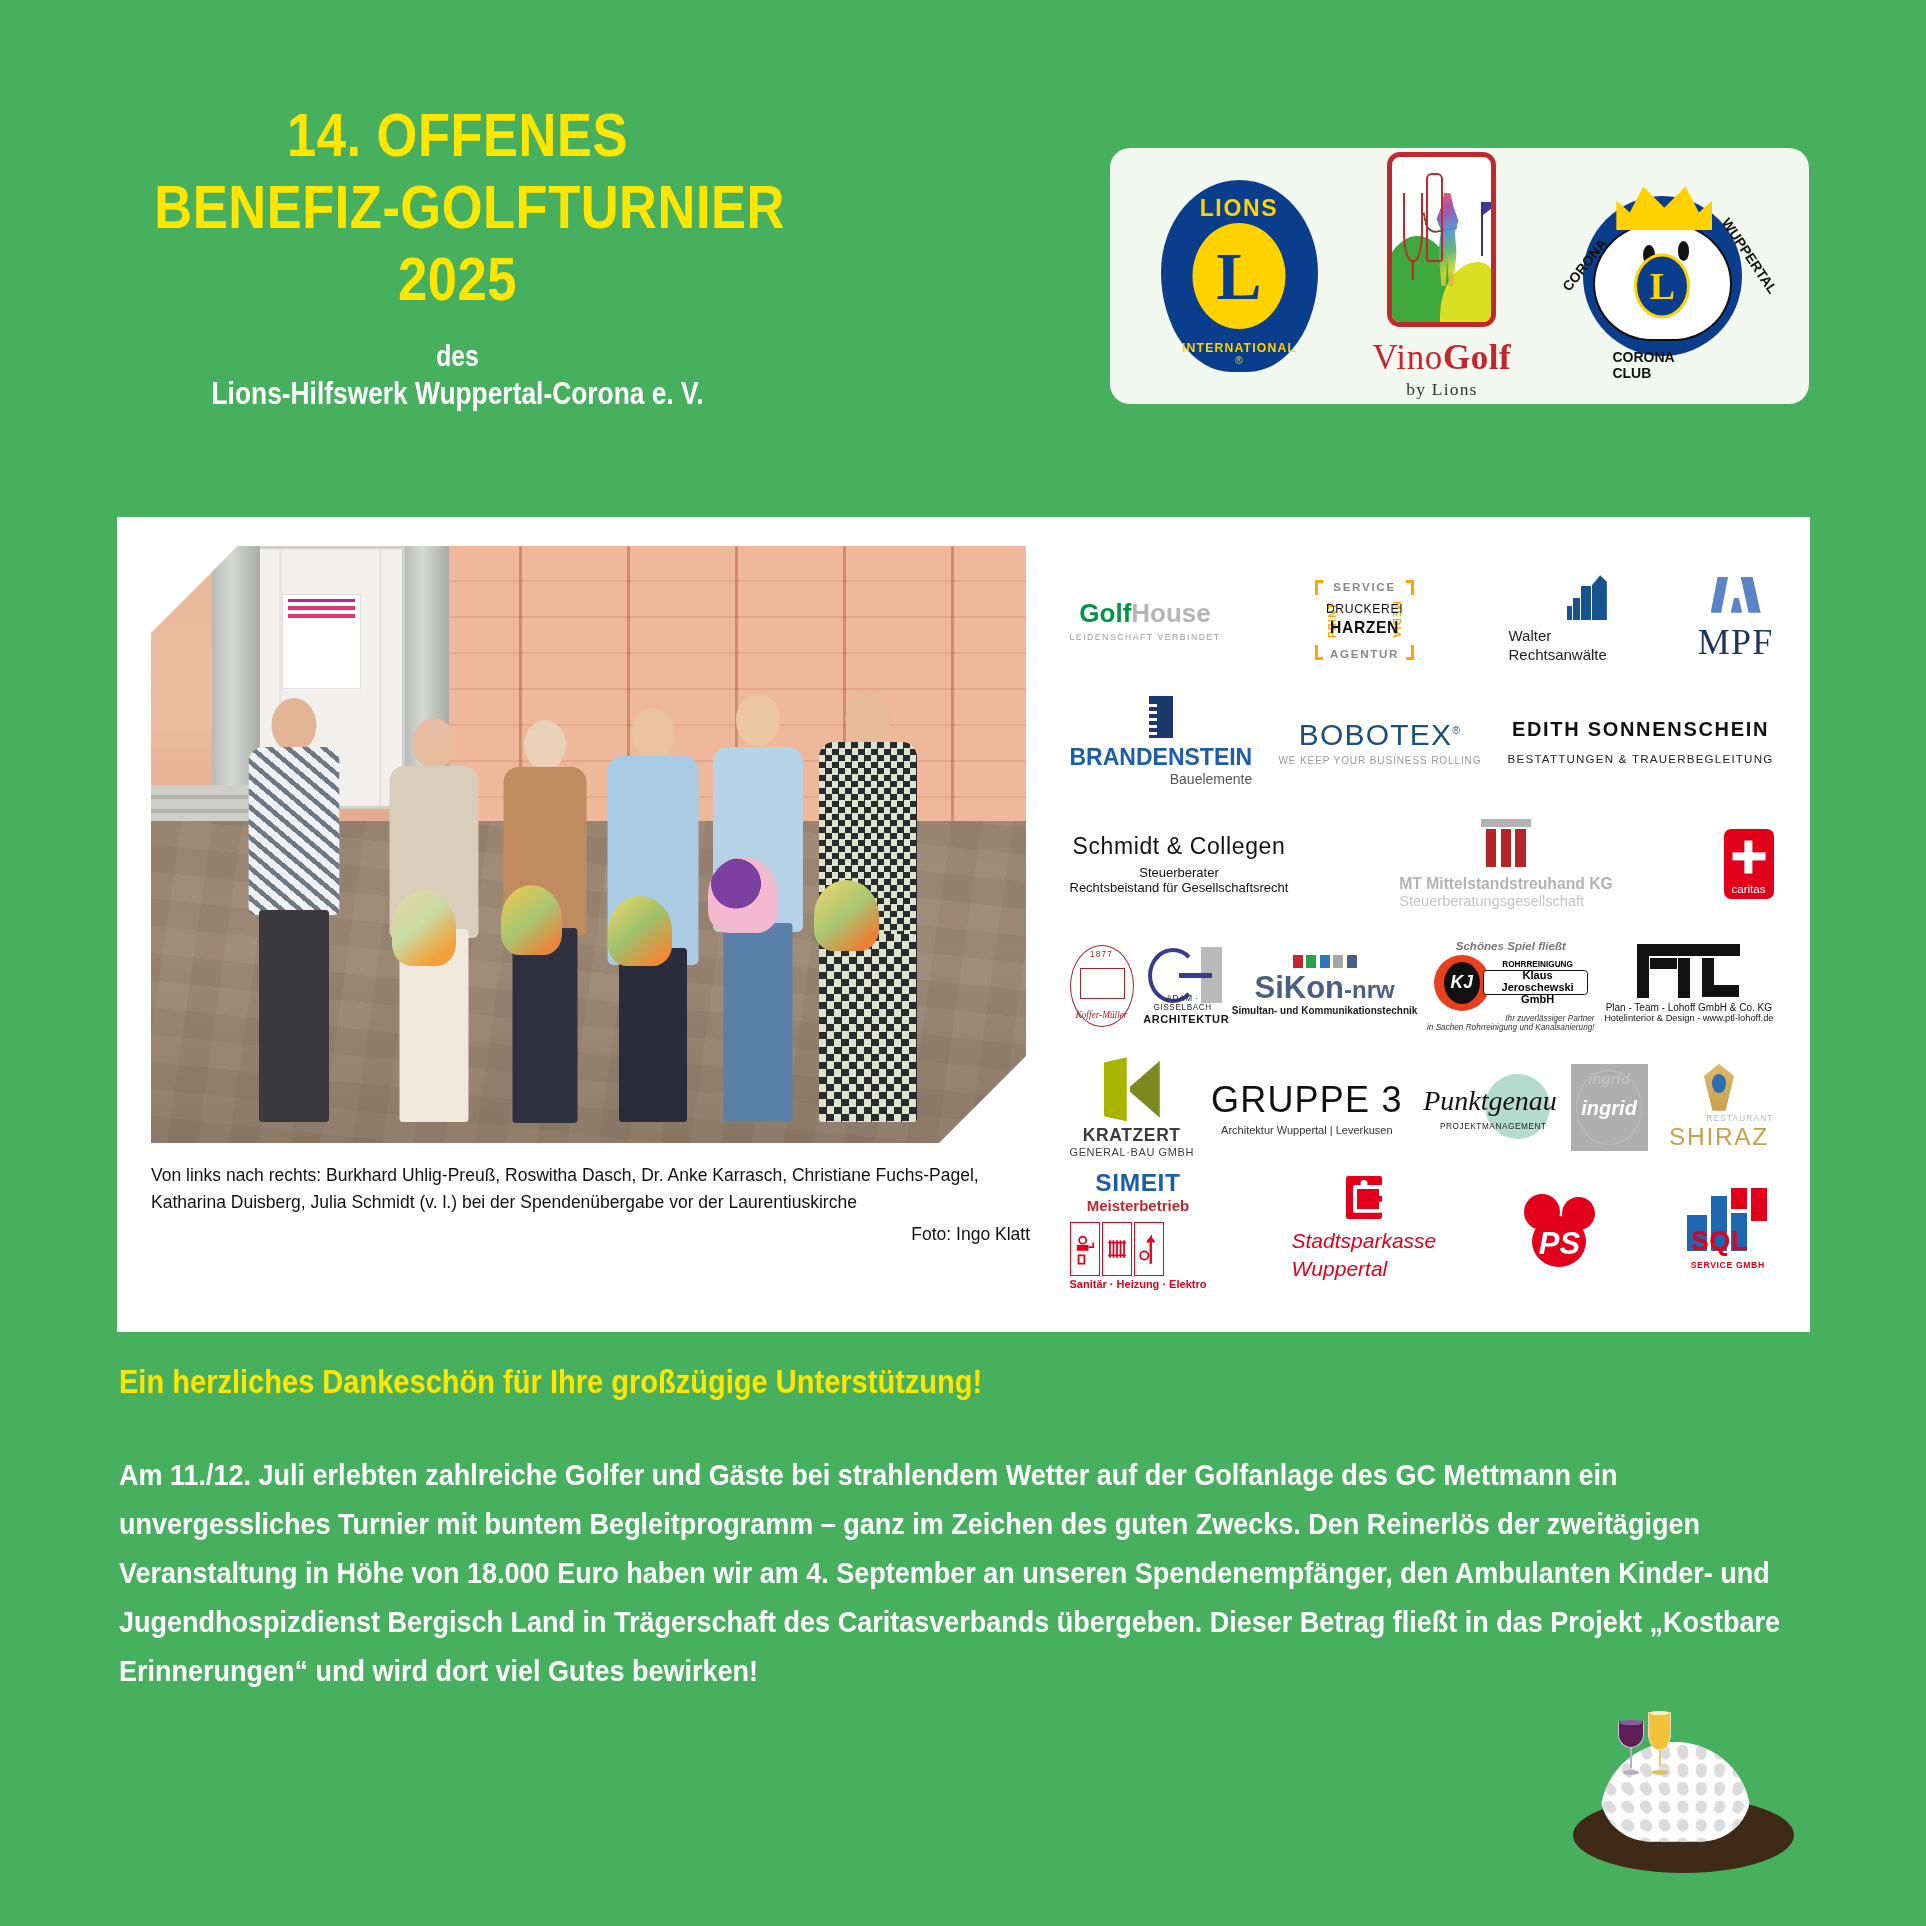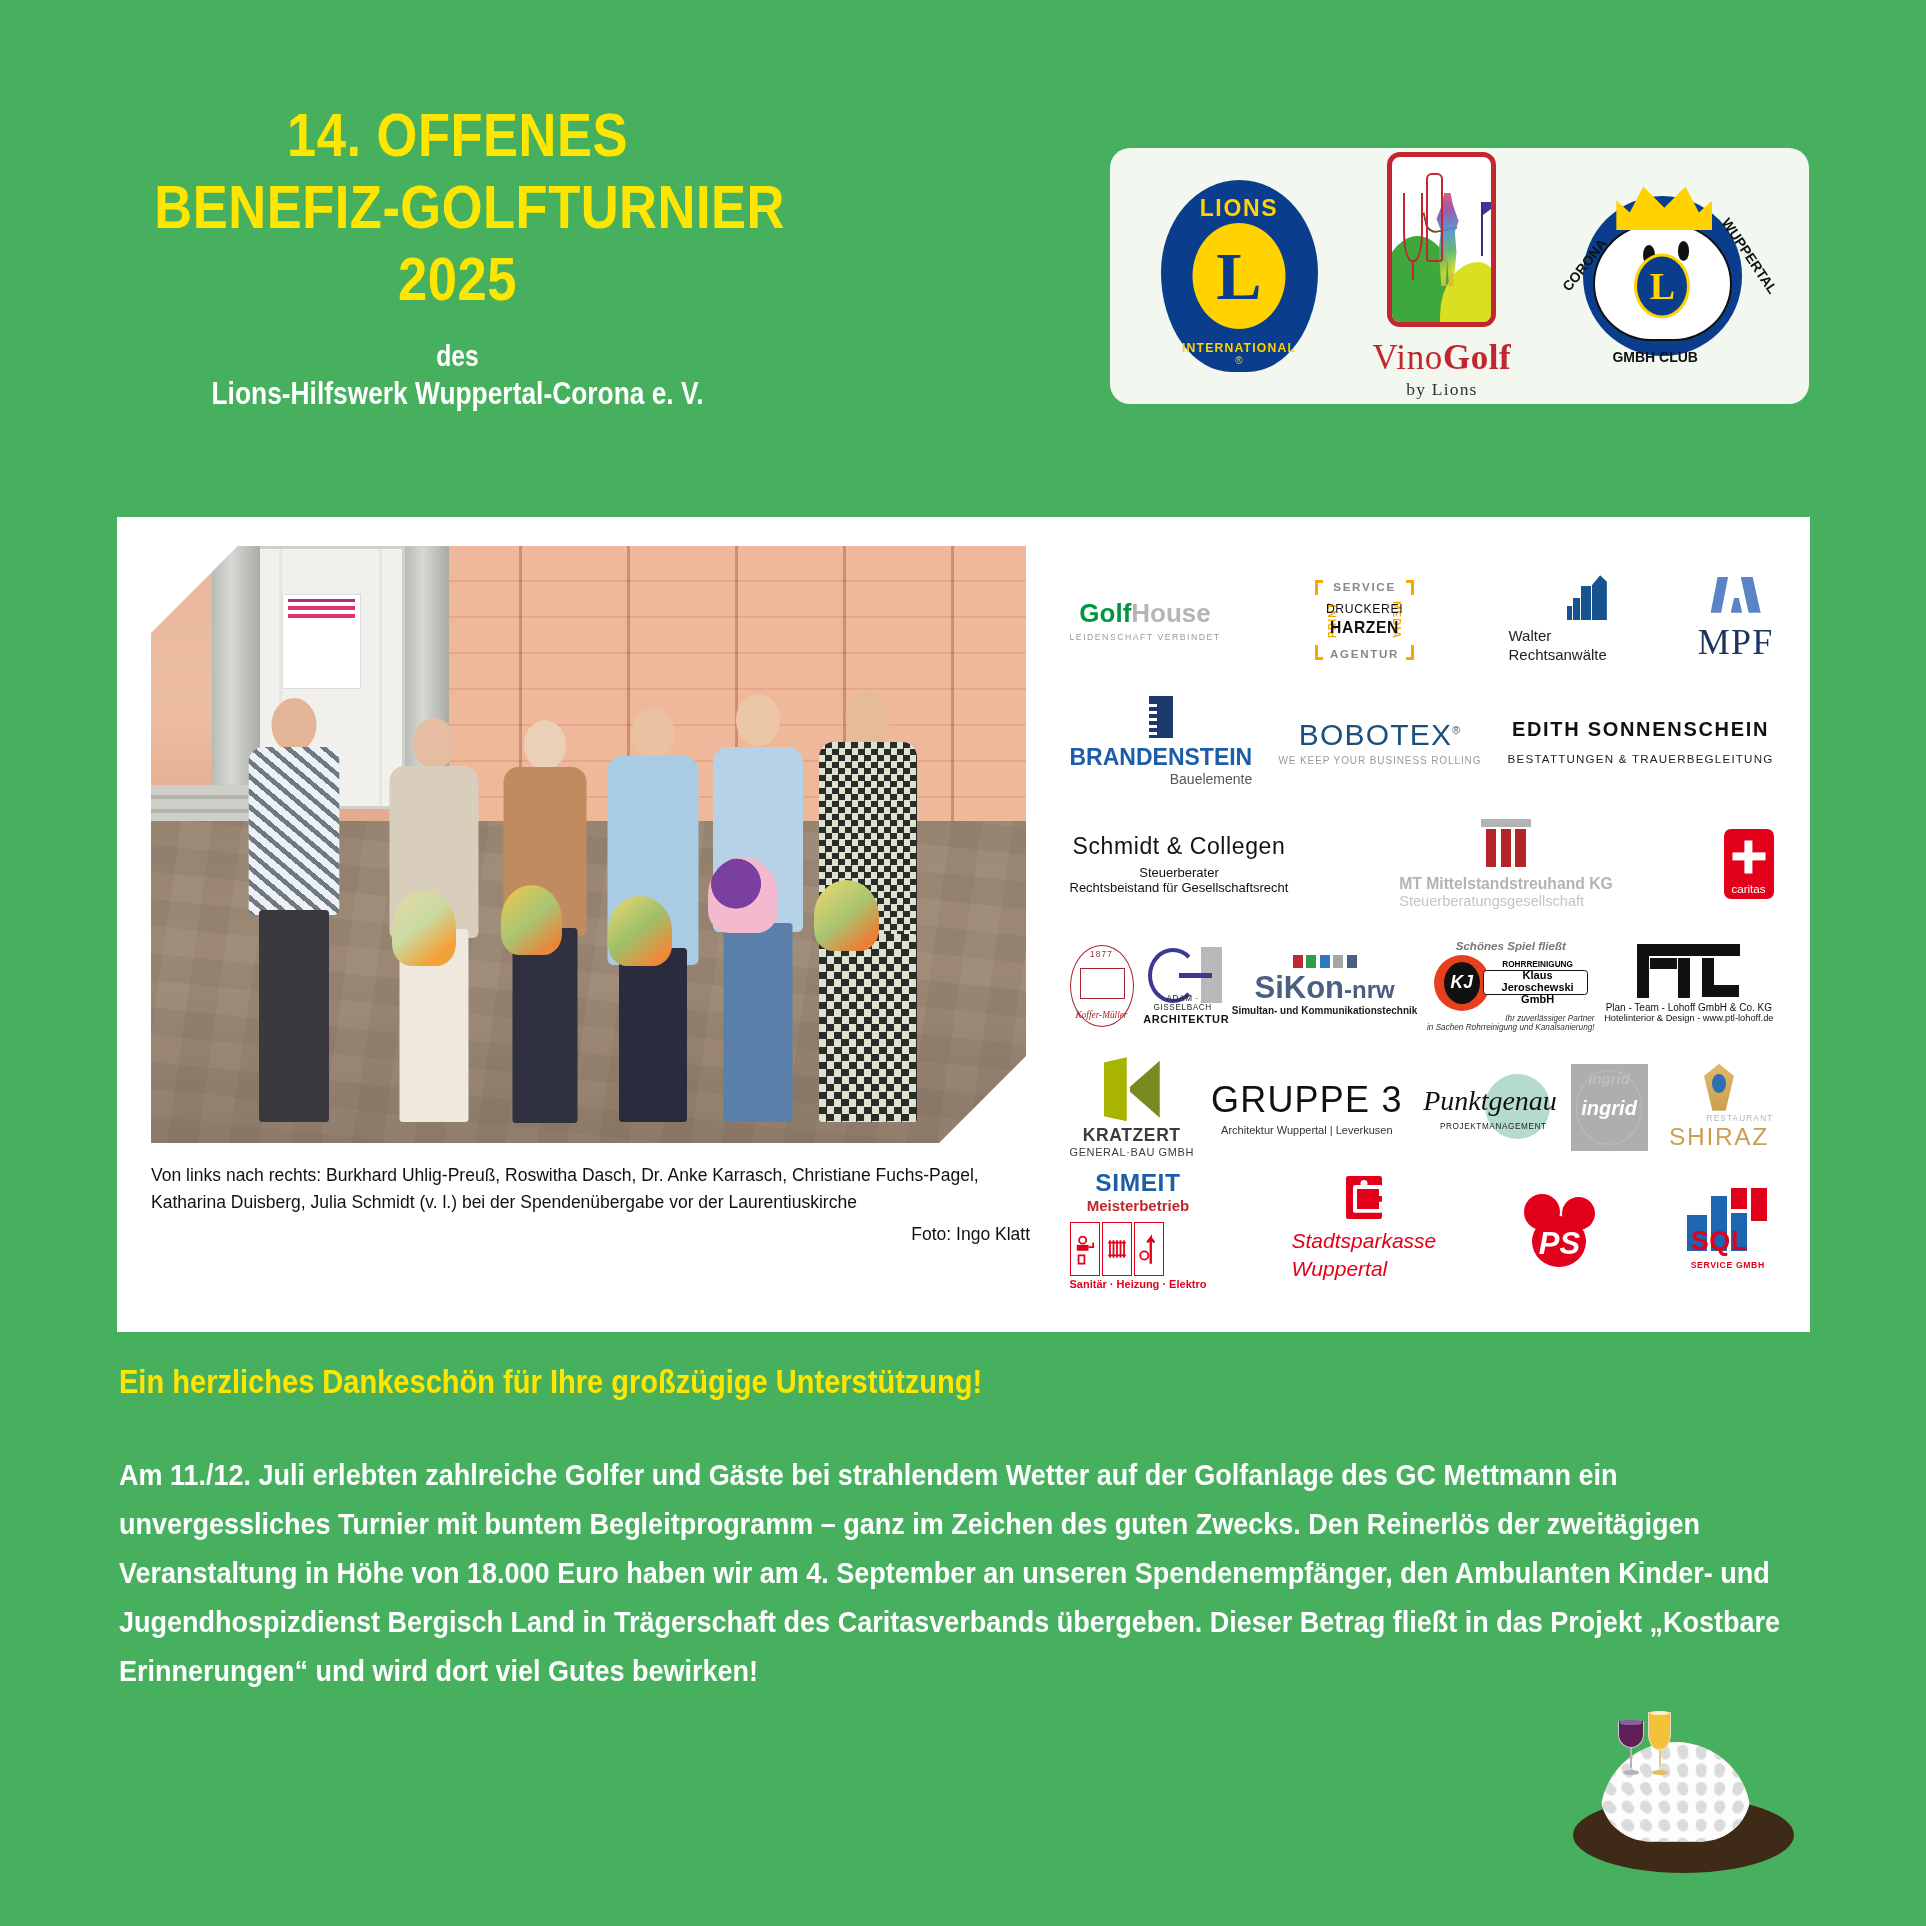--- a/index.html
+++ b/index.html
@@ -414,21 +414,21 @@
       <div class="lcw">
         <div class="disc"></div>
         <div class="lionhead"></div>
         <div class="eye" style="left:40%;top:34%"></div>
         <div class="eye" style="left:58%;top:32%"></div>
         <div class="crown"></div>
         <div class="innerL">L</div>
         <div class="ringtext">
           <span style="transform:rotate(-52deg) translate(-70px,-76px)">CORONA</span>
           <span style="transform:rotate(56deg) translate(-11.6px,-92px)">WUPPERTAL</span>
-          <span style="transform:rotate(0deg) translate(-50px,73px)">GMBH CLUB</span>
+          <span style="transform:rotate(0deg) translate(-50px,73px)">CORONA CLUB</span>
         </div>
       </div>
     </div>
   </div>
 
   <div class="card">
 
     <div class="photo">
       <div class="photo-inner">
         <div class="ph-sky"></div>

